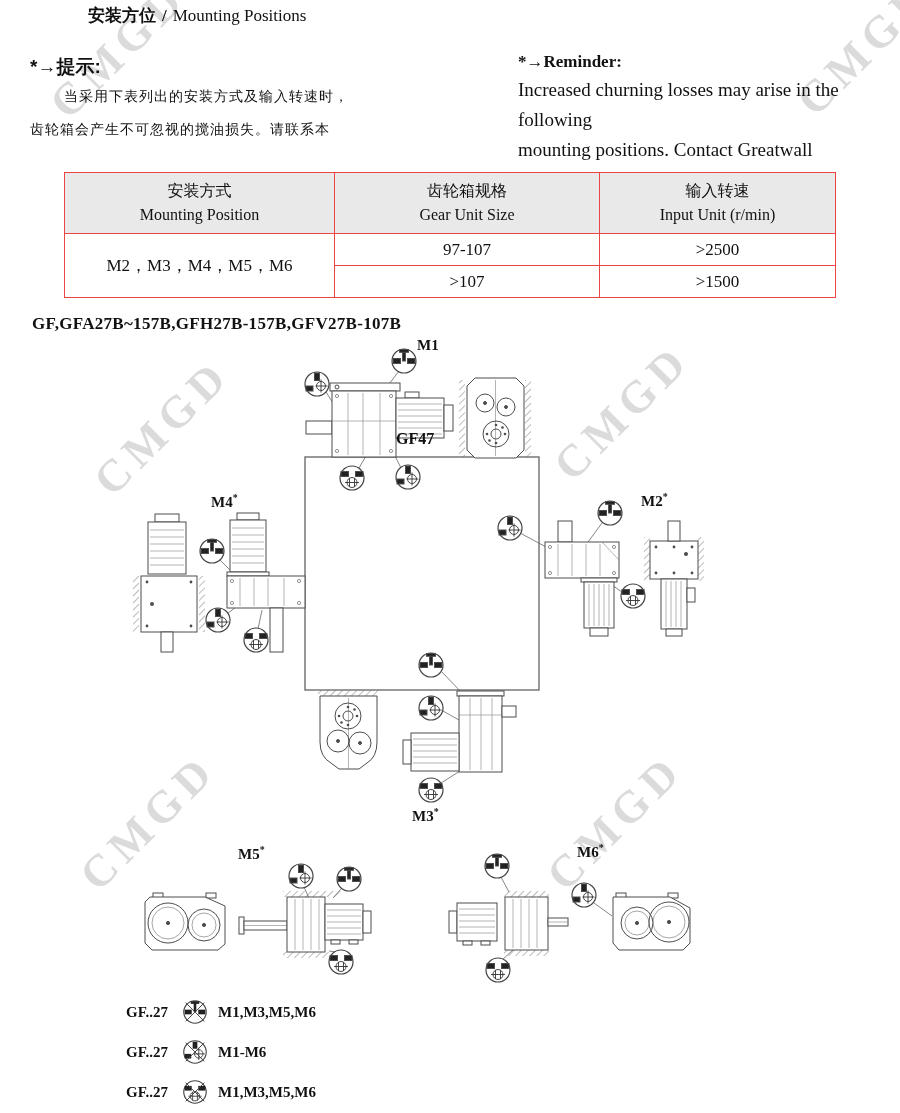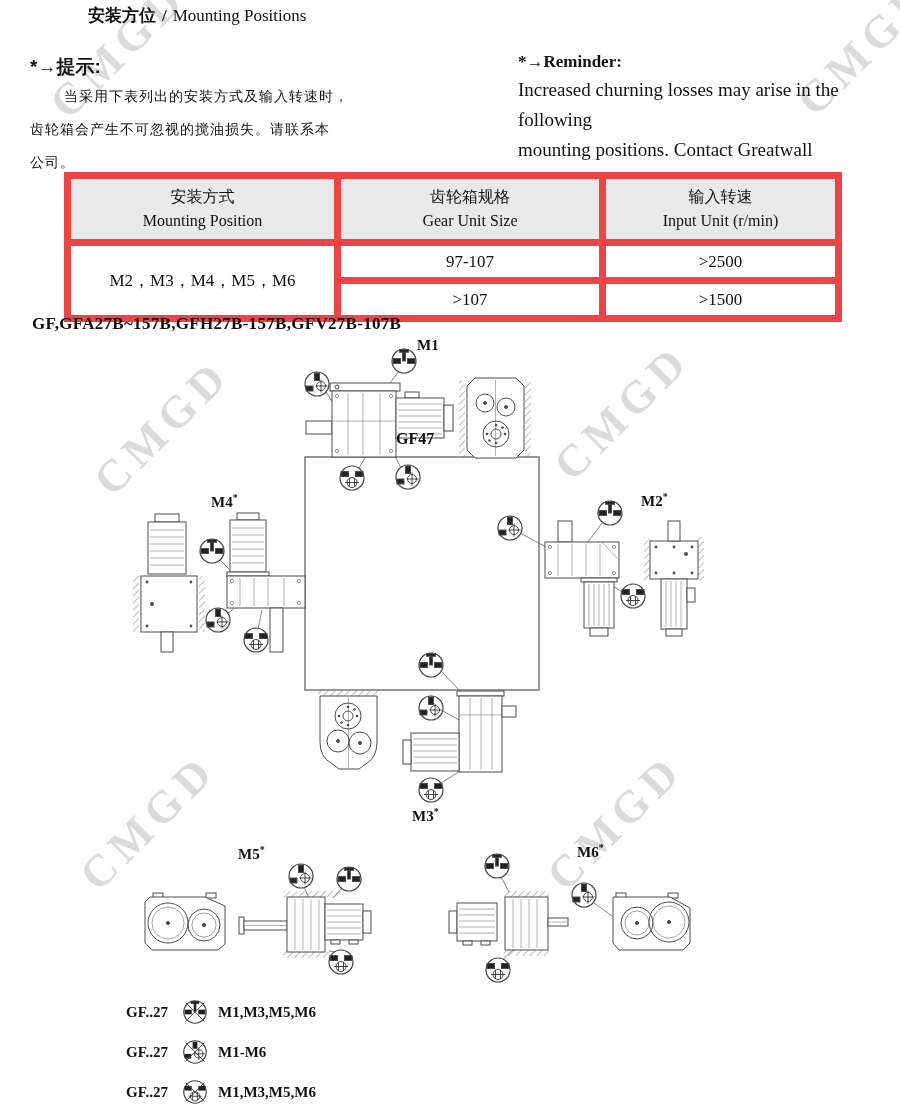--- a/index.html
+++ b/index.html
@@ -35,21 +35,21 @@
   .tip-line.indent{padding-left:34px;}
   .reminder-block{position:absolute;left:518px;top:52px;width:380px;}
   .reminder-heading{font-weight:bold;font-size:17px;margin-bottom:3px;}
   .reminder-line{font-size:19px;line-height:30px;}
   table.spec{
     position:absolute;left:64px;top:172px;
     width:771px;border-collapse:collapse;
     table-layout:fixed;
   }
   table.spec th,table.spec td{
-    border:7px solid #ef4444;
+    border:1px solid #ef4444;
     text-align:center;vertical-align:middle;
     padding:0;
   }
   table.spec{border:1.5px solid #4a4a4a;}
   table.spec thead th{
     background:#e9e9e9;height:60px;
     font-weight:normal;font-size:16px;line-height:24px;
   }
   table.spec tbody td{height:31px;font-size:17px;}
   .series-line{
@@ -76,21 +76,20 @@
 <div class="watermark" style="left:615px;top:822px">CMGD</div>
 
 <div class="page-title">
   <span class="zh">安装方位</span><span class="sep">/</span><span class="en">Mounting Positions</span>
 </div>
 
 <div class="tip-block">
   <div class="tip-heading">*→提示:</div>
   <div class="tip-line indent">当采用下表列出的安装方式及输入转速时，</div>
   <div class="tip-line">齿轮箱会产生不可忽视的搅油损失。请联系本</div>
-  <div class="tip-line">公司。</div>
 </div>
 
 <div class="reminder-block">
   <div class="reminder-heading">*→Reminder:</div>
   <div class="reminder-line">Increased churning losses may arise in the following</div>
   <div class="reminder-line">mounting positions. Contact Greatwall Machinery.</div>
 </div>
 
 <table class="spec">
   <colgroup>

